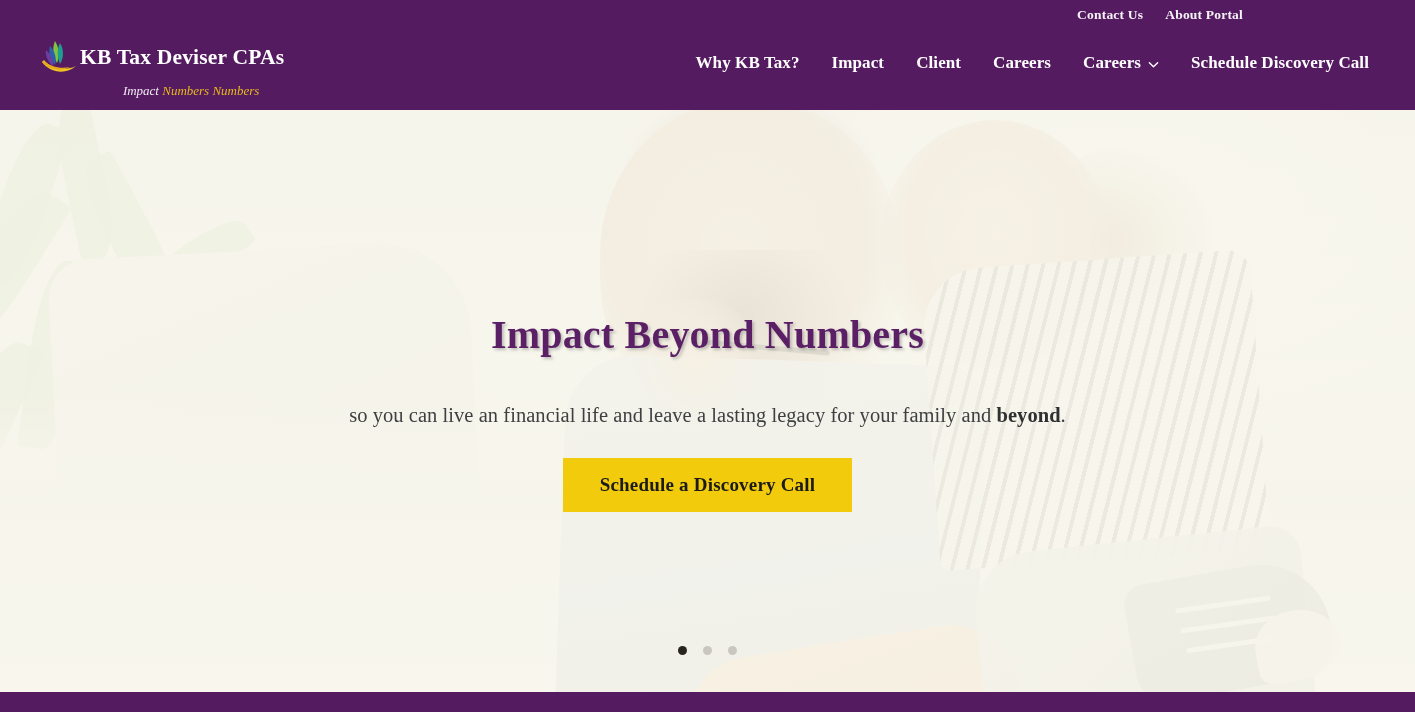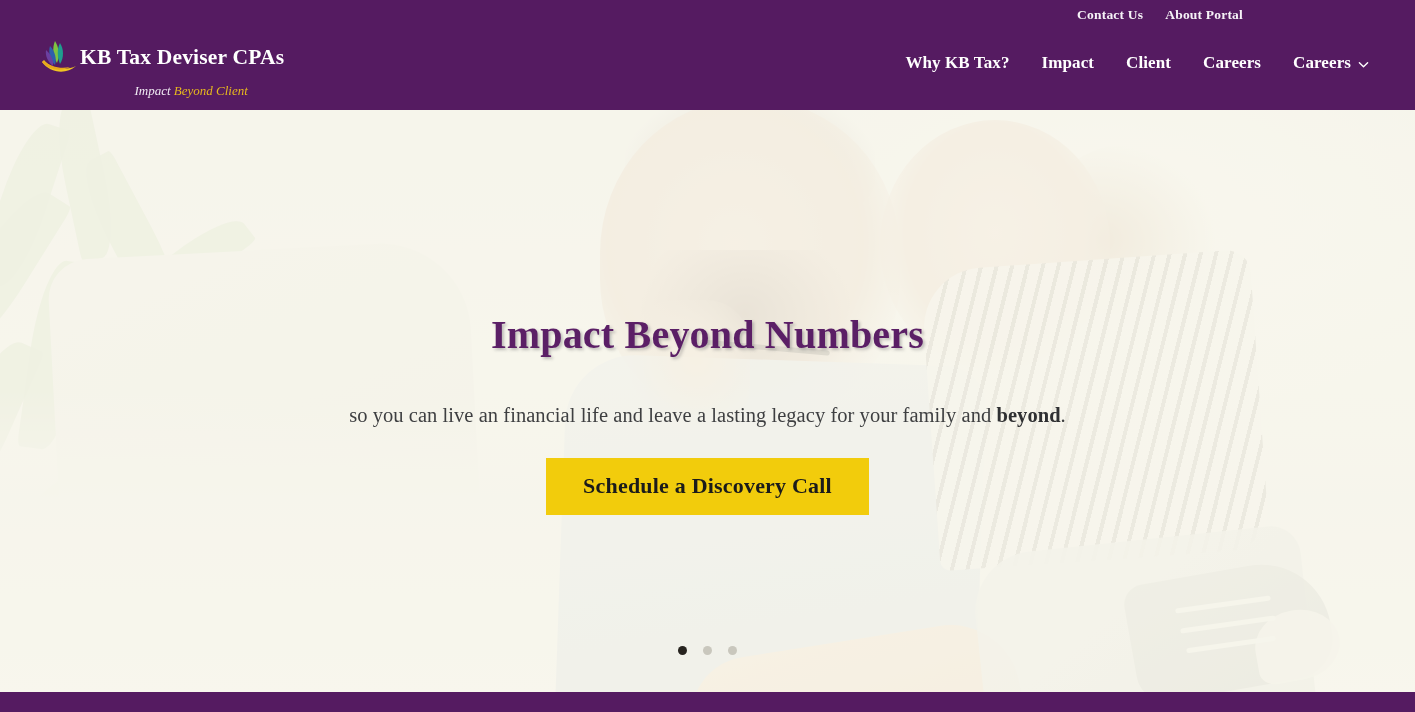--- a/index.html
+++ b/index.html
@@ -307,21 +307,21 @@
     line-height: 1.34;
     letter-spacing: .05px;
   }
   .hero-sub b { font-weight: bold; color: #2f3032; }
   .cta-wrap { margin-top: 28px; }
   .cta-button {
     display: inline-block;
     background: #f2cc0c;
     color: #1b1b1b;
     font-family: "Liberation Serif", "DejaVu Serif", serif;
-    font-size: 22px;
+    font-size: 19px;
     font-weight: bold;
     letter-spacing: .2px;
     padding: 17px 37px 18px;
     border: none;
     cursor: pointer;
     line-height: 1;
   }
 
   
   .hero-dots {
@@ -371,21 +371,21 @@
             <path d="M22 6 C26 12, 26 21, 22 27 C19 20, 19 12, 22 6 Z" fill="#1f9d8e"></path>
             <path d="M12 9 C17 14, 19 22, 17 28 C12 23, 10 15, 12 9 Z" fill="#2f5fab"></path>
             <path d="M8 13 C13 17, 16 24, 15 29 C10 25, 7 19, 8 13 Z" fill="#6b3fa0"></path>
             <path d="M4 25 C12 36, 28 38, 38 29 C28 34, 13 32, 6 23 Z" fill="#f0c421"></path>
             <path d="M4 25 C11 33, 23 35, 32 30 C23 32, 12 30, 6 24 Z" fill="#e8a81d"></path>
           </svg>
         </span>
         <span class="logo-name">KB Tax Deviser CPAs</span>
       </div>
       <div class="logo-tagline">
-        <span class="tag-impact">Impact</span><span>&nbsp;</span><span class="tag-beyond">Beyond Client</span>
+        <span class="tag-impact">Impact</span><span>&nbsp;</span><span class="tag-beyond">Numbers Numbers</span>
       </div>
     </div>
 
     <nav class="main-nav">
       <a class="nav-item">
         <span>Why KB Tax?</span>
       </a>
       <a class="nav-item">
         <span>Impact</span>
       </a>
@@ -395,20 +395,23 @@
       <a class="nav-item">
         <span>Careers</span>
       </a>
       <a class="nav-item">
         <span>Careers</span>
         <span class="chev">
           <svg viewBox="0 0 12 12" width="11" height="11" aria-hidden="true">
             <path d="M1.5 4 L6 8.5 L10.5 4" fill="none" stroke="#ffffff" stroke-width="1.5" stroke-linecap="round" stroke-linejoin="round"></path>
           </svg>
         </span>
+      </a>
+      <a class="nav-item">
+        <span>Schedule Discovery Call</span>
       </a>
     </nav>
   </header>
 
   <section class="hero">
 
     <div class="hero-photo">
       <div class="bg-base"></div>
 
       <div class="foliage">

